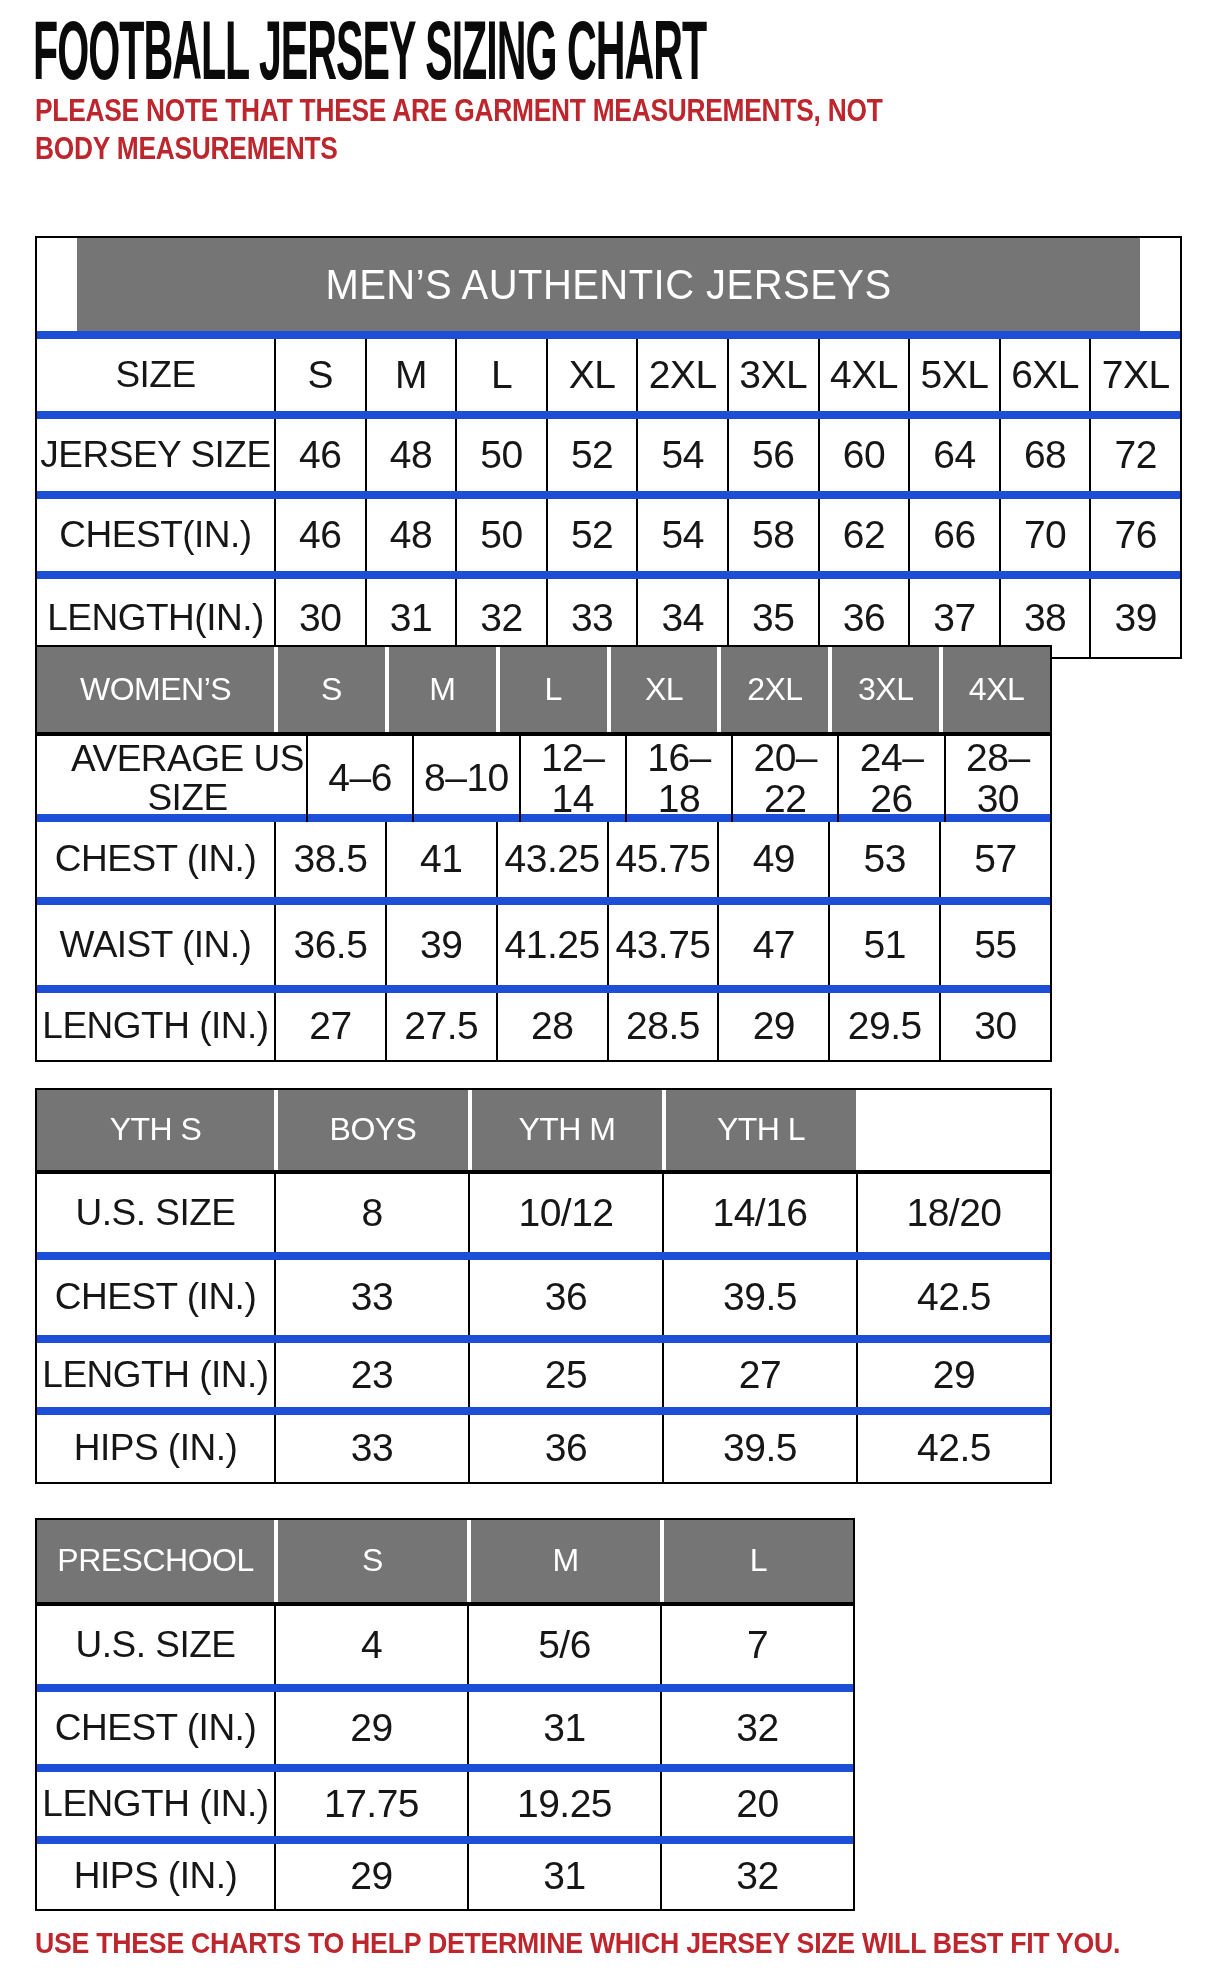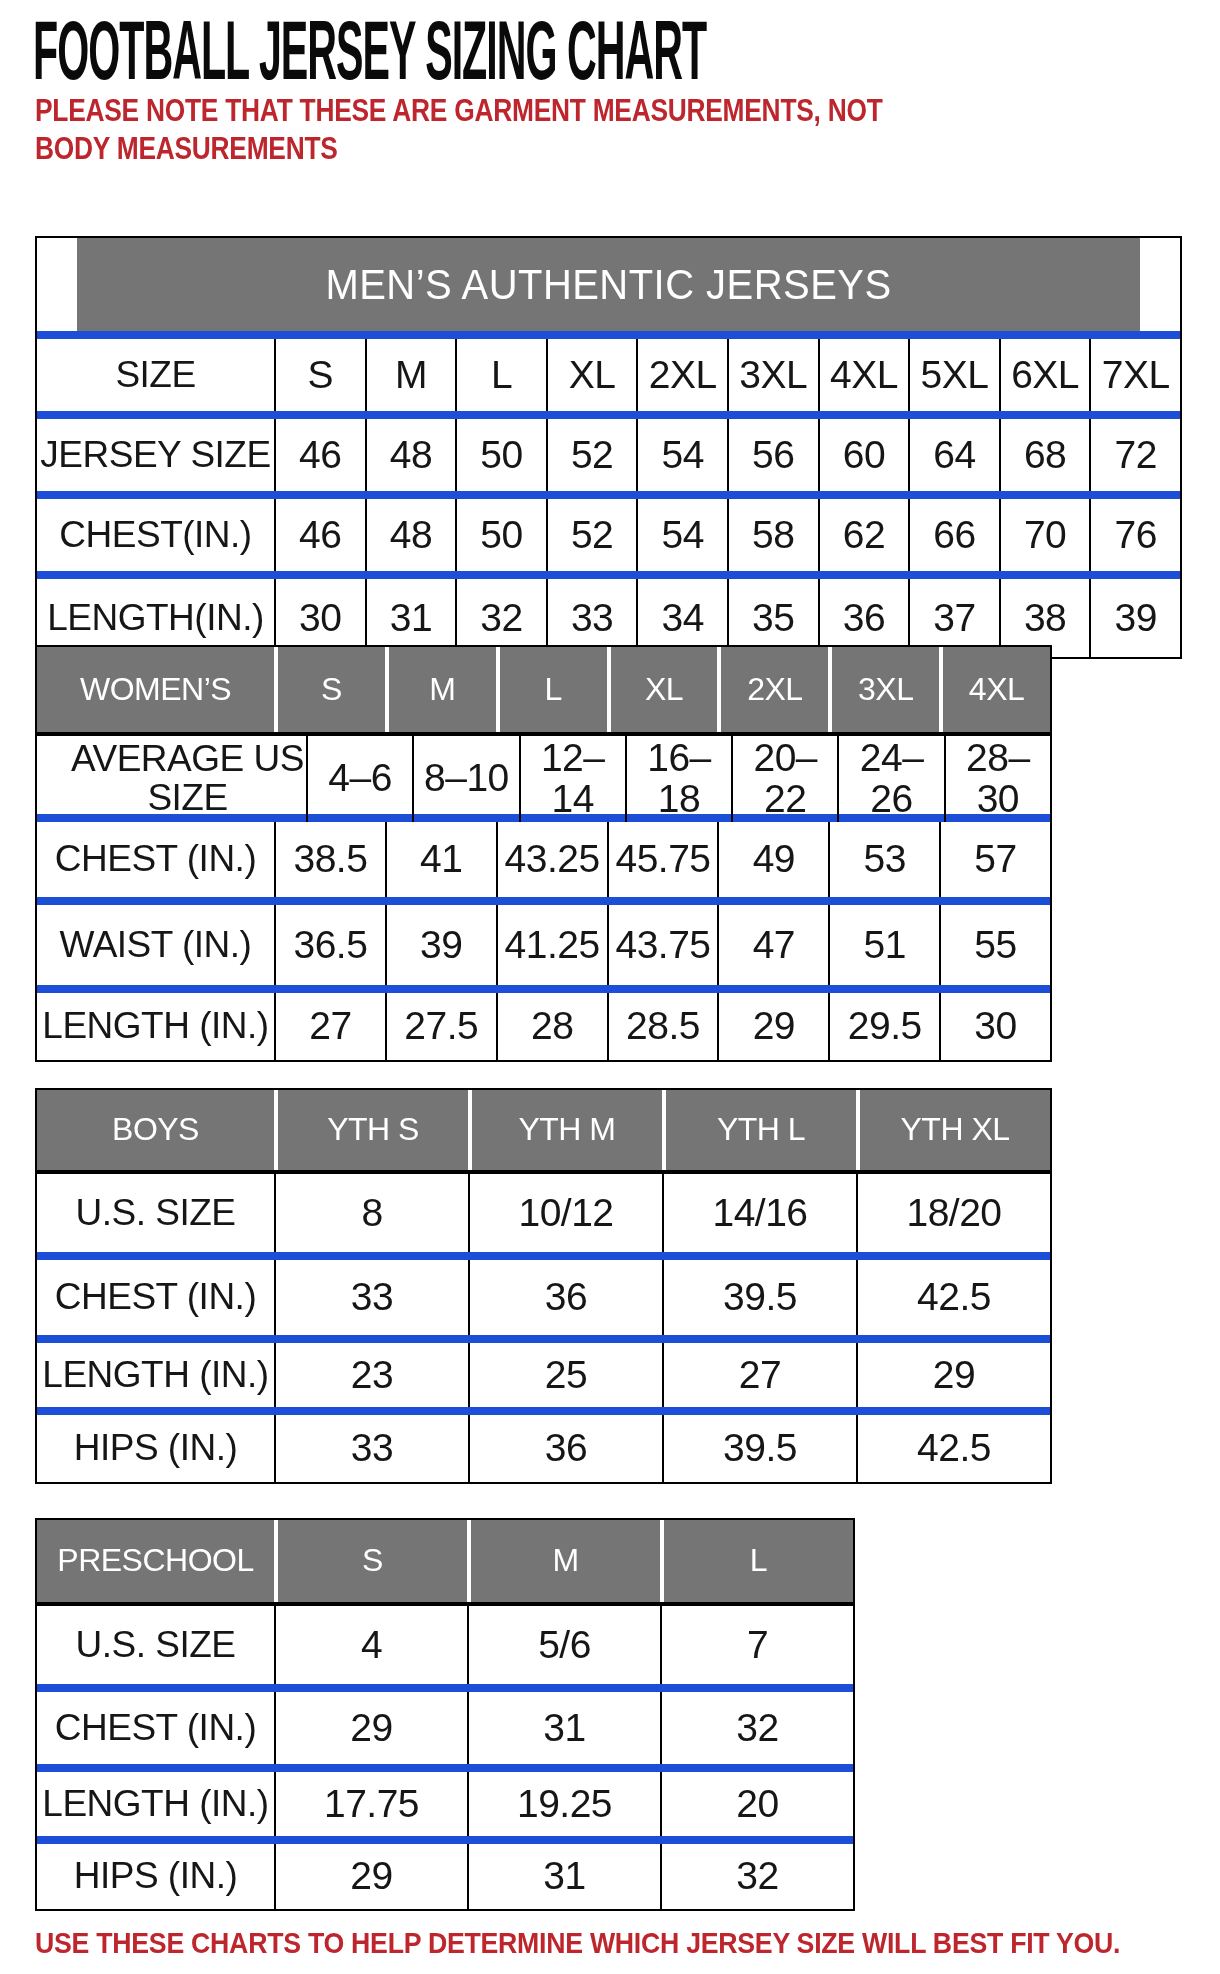--- a/index.html
+++ b/index.html
@@ -186,25 +186,24 @@
       <div class="c val">28</div>
       <div class="c val">28.5</div>
       <div class="c val">29</div>
       <div class="c val">29.5</div>
       <div class="c val">30</div>
     </div>
   </div>
 
 <div id="boys" class="tbl">
     <div class="trow">
+      <div class="c hdr">YTH S</div>
       <div class="c hdr">BOYS</div>
-      <div class="c hdr">YTH S</div>
       <div class="c hdr">YTH M</div>
       <div class="c hdr">YTH L</div>
-      <div class="c hdr">YTH XL</div>
     </div>
     <div class="trow">
       <div class="c lbl">U.S. SIZE</div>
       <div class="c val">8</div>
       <div class="c val">10/12</div>
       <div class="c val">14/16</div>
       <div class="c val">18/20</div>
     </div>
     <div class="trow">
       <div class="c lbl">CHEST (IN.)</div>

